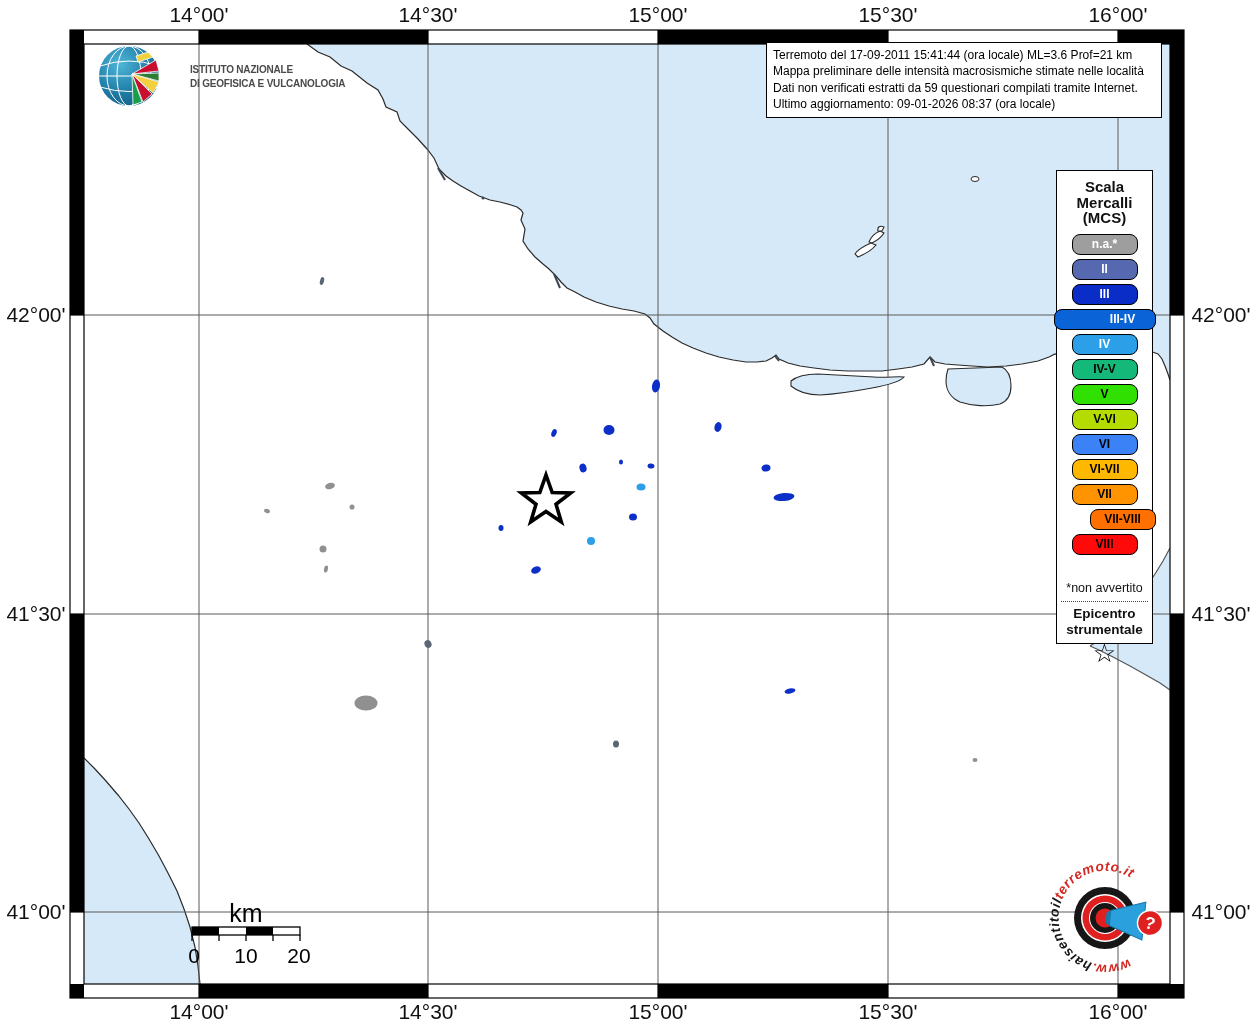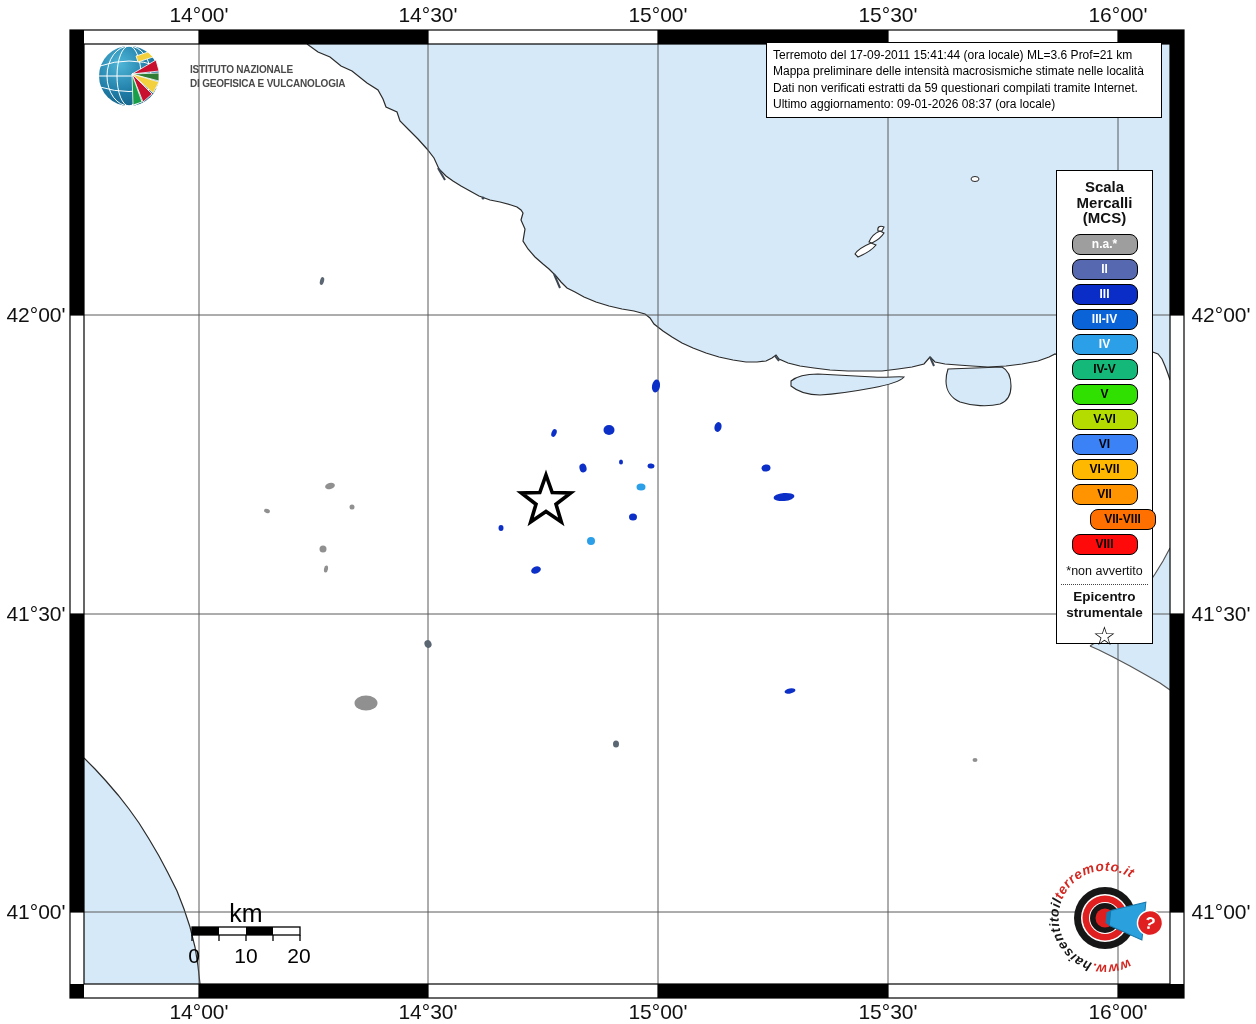--- a/index.html
+++ b/index.html
@@ -13,21 +13,21 @@
             color:#000;white-space:nowrap;overflow:hidden;}
   #ingv-logo{position:absolute;left:98px;top:44px;width:230px;height:66px;}
   #ingv-text{position:absolute;left:92px;top:19px;font-size:10px;font-weight:bold;
              color:#4a4a4a;line-height:13.5px;letter-spacing:-0.2px;white-space:nowrap;}
   #legend{position:absolute;left:1056px;top:170px;width:97px;height:474px;background:#fff;
           border:1.5px solid #000;box-sizing:border-box;text-align:center;}
   #legend-title{margin-top:8px;font-size:15px;font-weight:bold;line-height:15.5px;color:#111;}
   #legend-items{margin-top:8px;display:flex;flex-direction:column;align-items:center;gap:4px;}
   .sw{width:64px;height:19px;border:1.4px solid #000;border-radius:8px;font-size:12px;
       font-weight:bold;line-height:19px;text-align:center;box-sizing:content-box;}
-  #legend-footnote{margin-top:9px;font-size:12.5px;color:#111;}
+  #legend-footnote{margin-top:26px;font-size:12.5px;color:#111;}
   #legend-divider{margin:6px 4px 4px 4px;border-top:1.6px dotted #444;height:0;}
   .legend-epi-line{font-size:13.5px;font-weight:bold;line-height:16.5px;color:#111;}
   #legend-star{font-size:26px;line-height:28px;color:#000;font-weight:normal;}
   .scale-label{position:absolute;transform:translate(-50%,-50%);color:#000;}
   #site-logo{position:absolute;left:1040px;top:852px;}
 </style>
 </head>
 <body>
 
 <div id="stage">
@@ -229,21 +229,21 @@
   <div id="legend">
     <div id="legend-title">
       <div>Scala</div>
       <div>Mercalli</div>
       <div>(MCS)</div>
     </div>
     <div id="legend-items">
         <div class="sw" style="background: rgb(158, 158, 158); color: rgb(255, 255, 255);">n.a.*</div>
         <div class="sw" style="background: rgb(86, 104, 176); color: rgb(255, 255, 255);">II</div>
         <div class="sw" style="background: rgb(10, 45, 200); color: rgb(255, 255, 255);">III</div>
-        <div class="sw" style="background: rgb(10, 100, 216); color: rgb(255, 255, 255);">III-IV</div>
+        <div class="sw" style="background: rgb(10, 100, 216); color: rgb(255, 255, 255); padding-left: 36px;">III-IV</div>
         <div class="sw" style="background: rgb(43, 159, 232); color: rgb(255, 255, 255);">IV</div>
         <div class="sw" style="background: rgb(20, 184, 120); color: rgb(0, 0, 0);">IV-V</div>
         <div class="sw" style="background: rgb(47, 224, 0); color: rgb(0, 0, 0);">V</div>
         <div class="sw" style="background: rgb(180, 220, 0); color: rgb(0, 0, 0);">V-VI</div>
         <div class="sw" style="background: #3b82f6; color: rgb(0, 0, 0);">VI</div>
         <div class="sw" style="background: rgb(255, 184, 0); color: rgb(0, 0, 0);">VI-VII</div>
         <div class="sw" style="background: rgb(255, 148, 0); color: rgb(0, 0, 0);">VII</div>
         <div class="sw" style="background: rgb(255, 112, 0); color: rgb(0, 0, 0); margin-left: 36px;">VII-VIII</div>
         <div class="sw" style="background: rgb(255, 10, 10); color: rgb(0, 0, 0);">VIII</div>
       </div>

